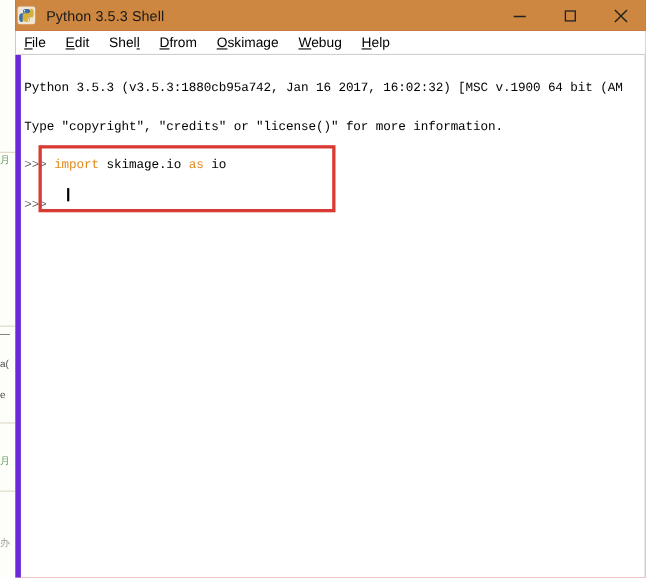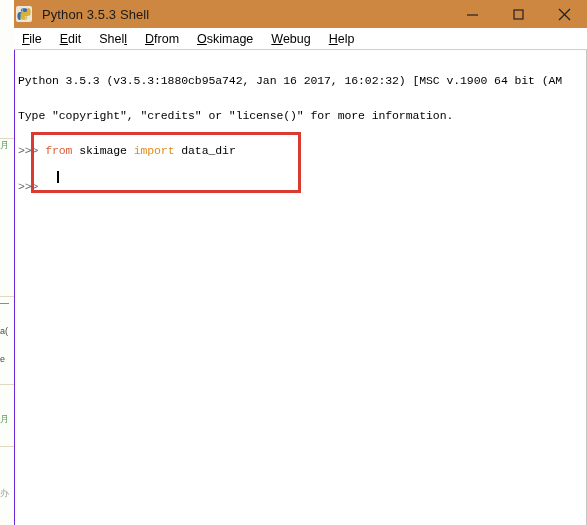--- a/index.html
+++ b/index.html
@@ -123,21 +123,21 @@
     white-space: nowrap;
     font-family: "Liberation Sans", sans-serif;
   }
   .menu-item u { text-decoration: underline; }
 
   
   #shell-area {
     position: relative;
     height: 475px;
     background: #ffffff;
-    border-left: 1px solid #6d28d9;
+    border-left: 5px solid #6d28d9;
     border-right: 1px solid #c8c8c8;
     overflow: hidden;
     box-sizing: border-box;
     padding-left: 36px;
   }
   #shell-text {
     position: absolute;
     left: 3px;
     top: 1px;
     right: 0;
@@ -234,21 +234,21 @@
       <div class="menu-item"><u>D</u><span>from</span></div>
       <div class="menu-item"><u>O</u><span>skimage</span></div>
       <div class="menu-item"><u>W</u><span>ebug</span></div>
       <div class="menu-item"><u>H</u><span>elp</span></div>
     </div>
 
     <div id="shell-area">
       <div id="shell-text">
         <span class="ln">Python 3.5.3 (v3.5.3:1880cb95a742, Jan 16 2017, 16:02:32) [MSC v.1900 64 bit (AM</span>
         <span class="ln">Type "copyright", "credits" or "license()" for more information.</span>
-        <span class="ln"><span class="prompt">&gt;&gt;&gt;</span><span> </span><span class="kw2">from</span><span> skimage </span><span class="kw">import</span><span> data_dir</span></span>
+        <span class="ln"><span class="prompt">&gt;&gt;&gt;</span><span> </span><span class="kw">import</span><span> skimage.io </span><span class="kw">as</span><span> io</span></span>
         <span class="ln"><span class="prompt">&gt;&gt;&gt;</span></span>
       </div>
 
       <div id="caret"></div>
 
       <div id="red-box" style="left: 16px; top: 82px; width: 270px; height: 61px; border-color: rgb(217, 58, 49);"></div>
     </div>
 
   </div>
 </div>

